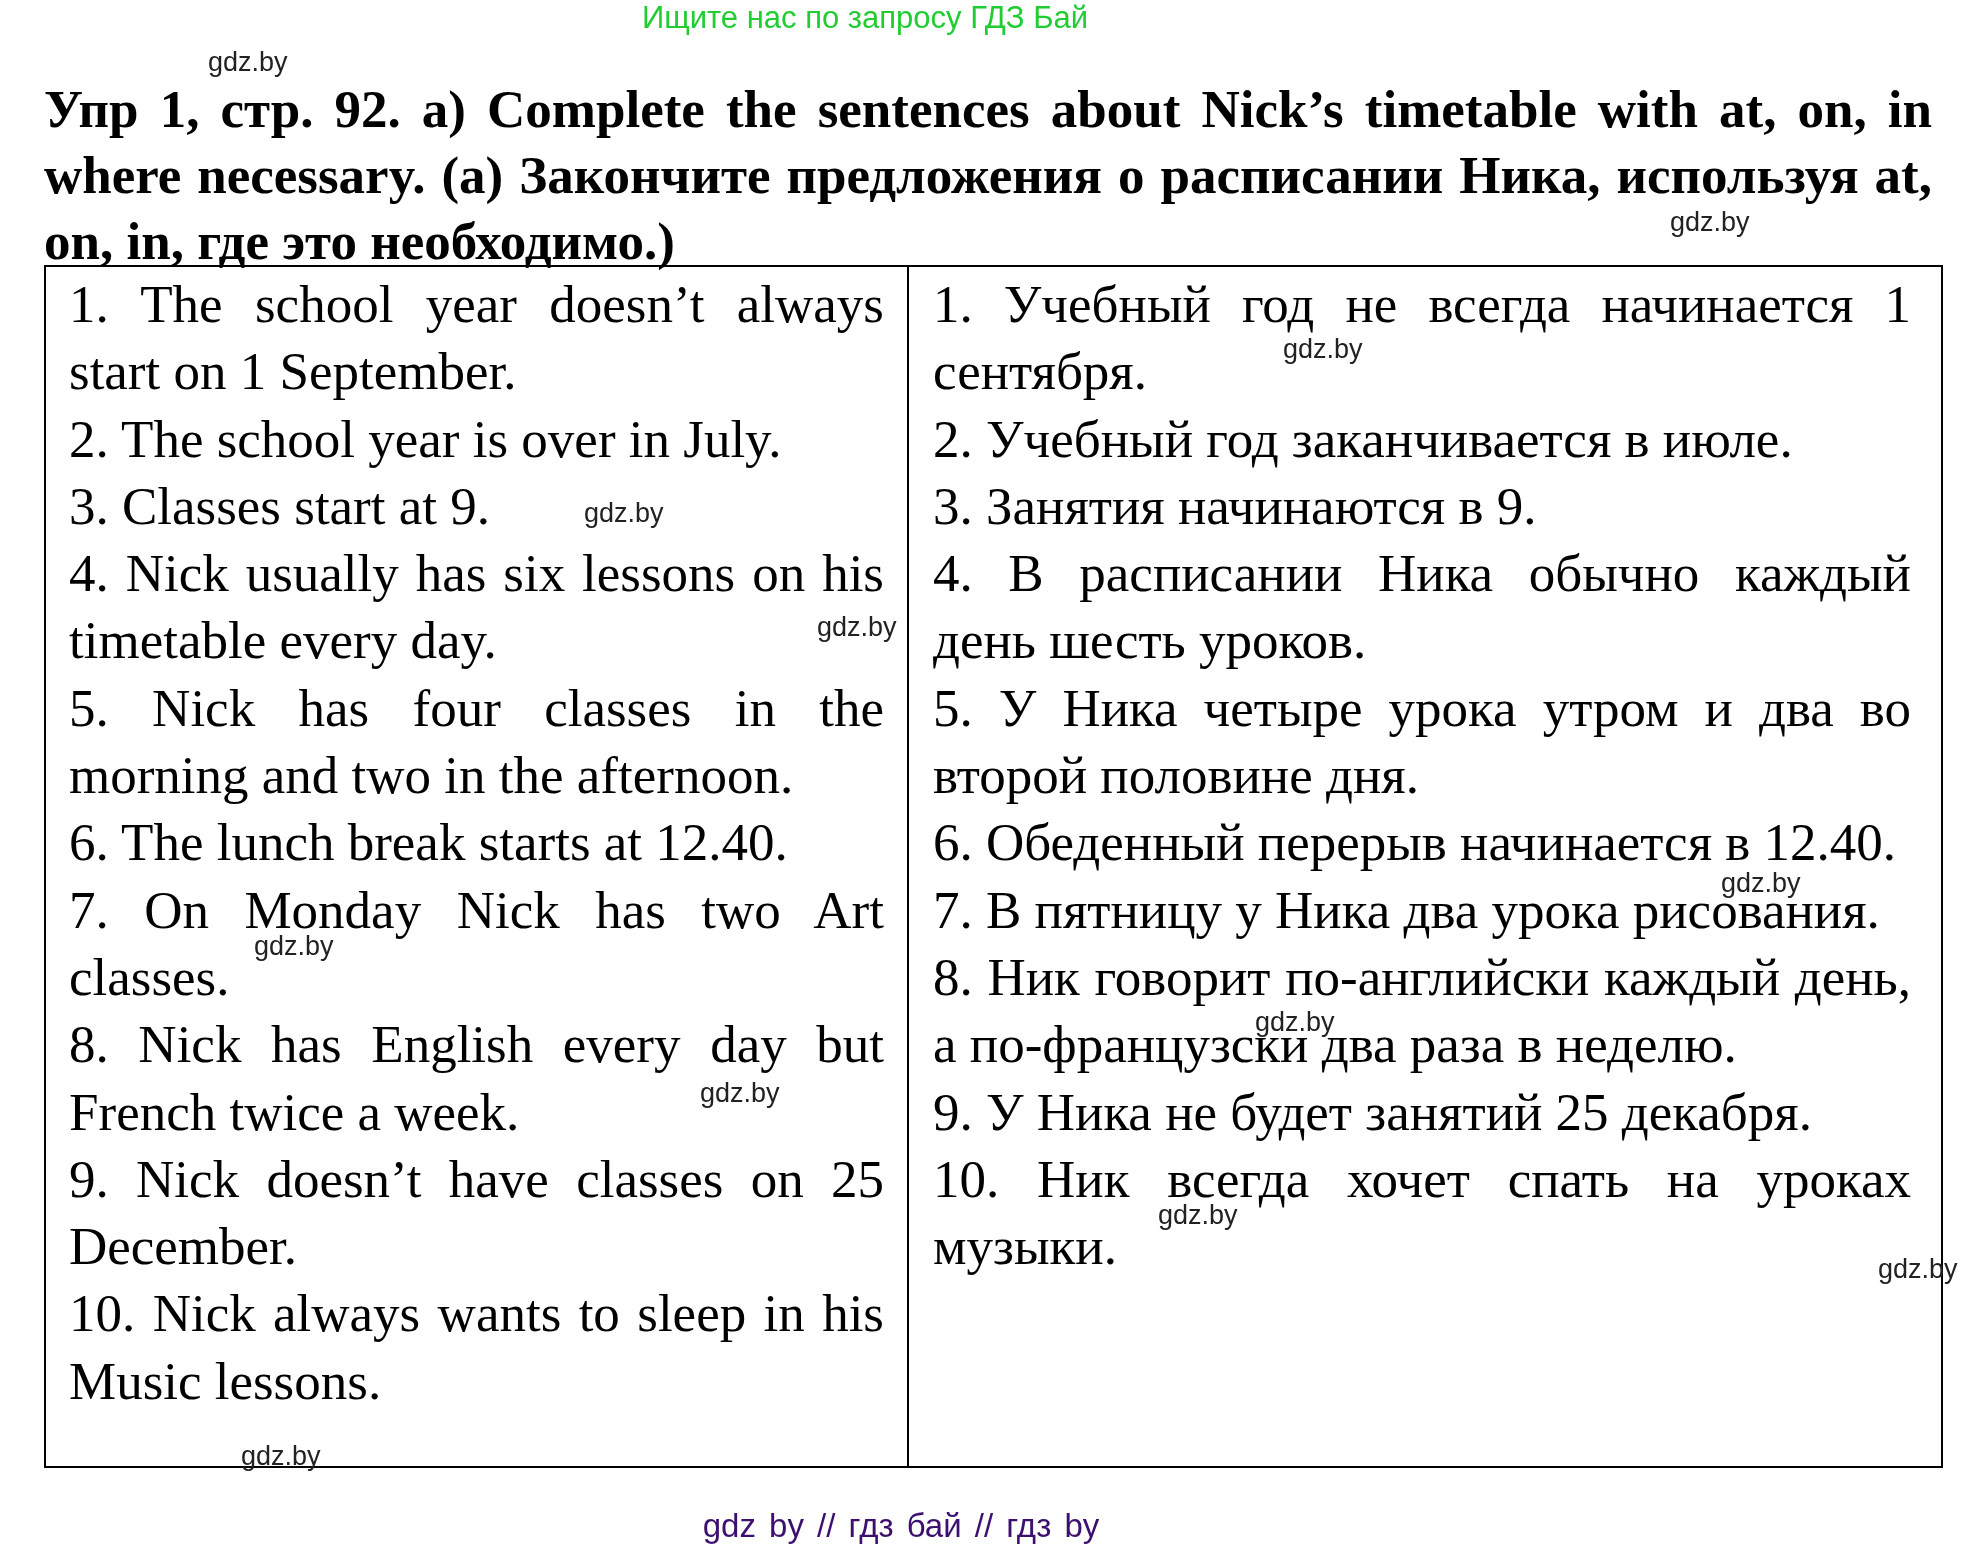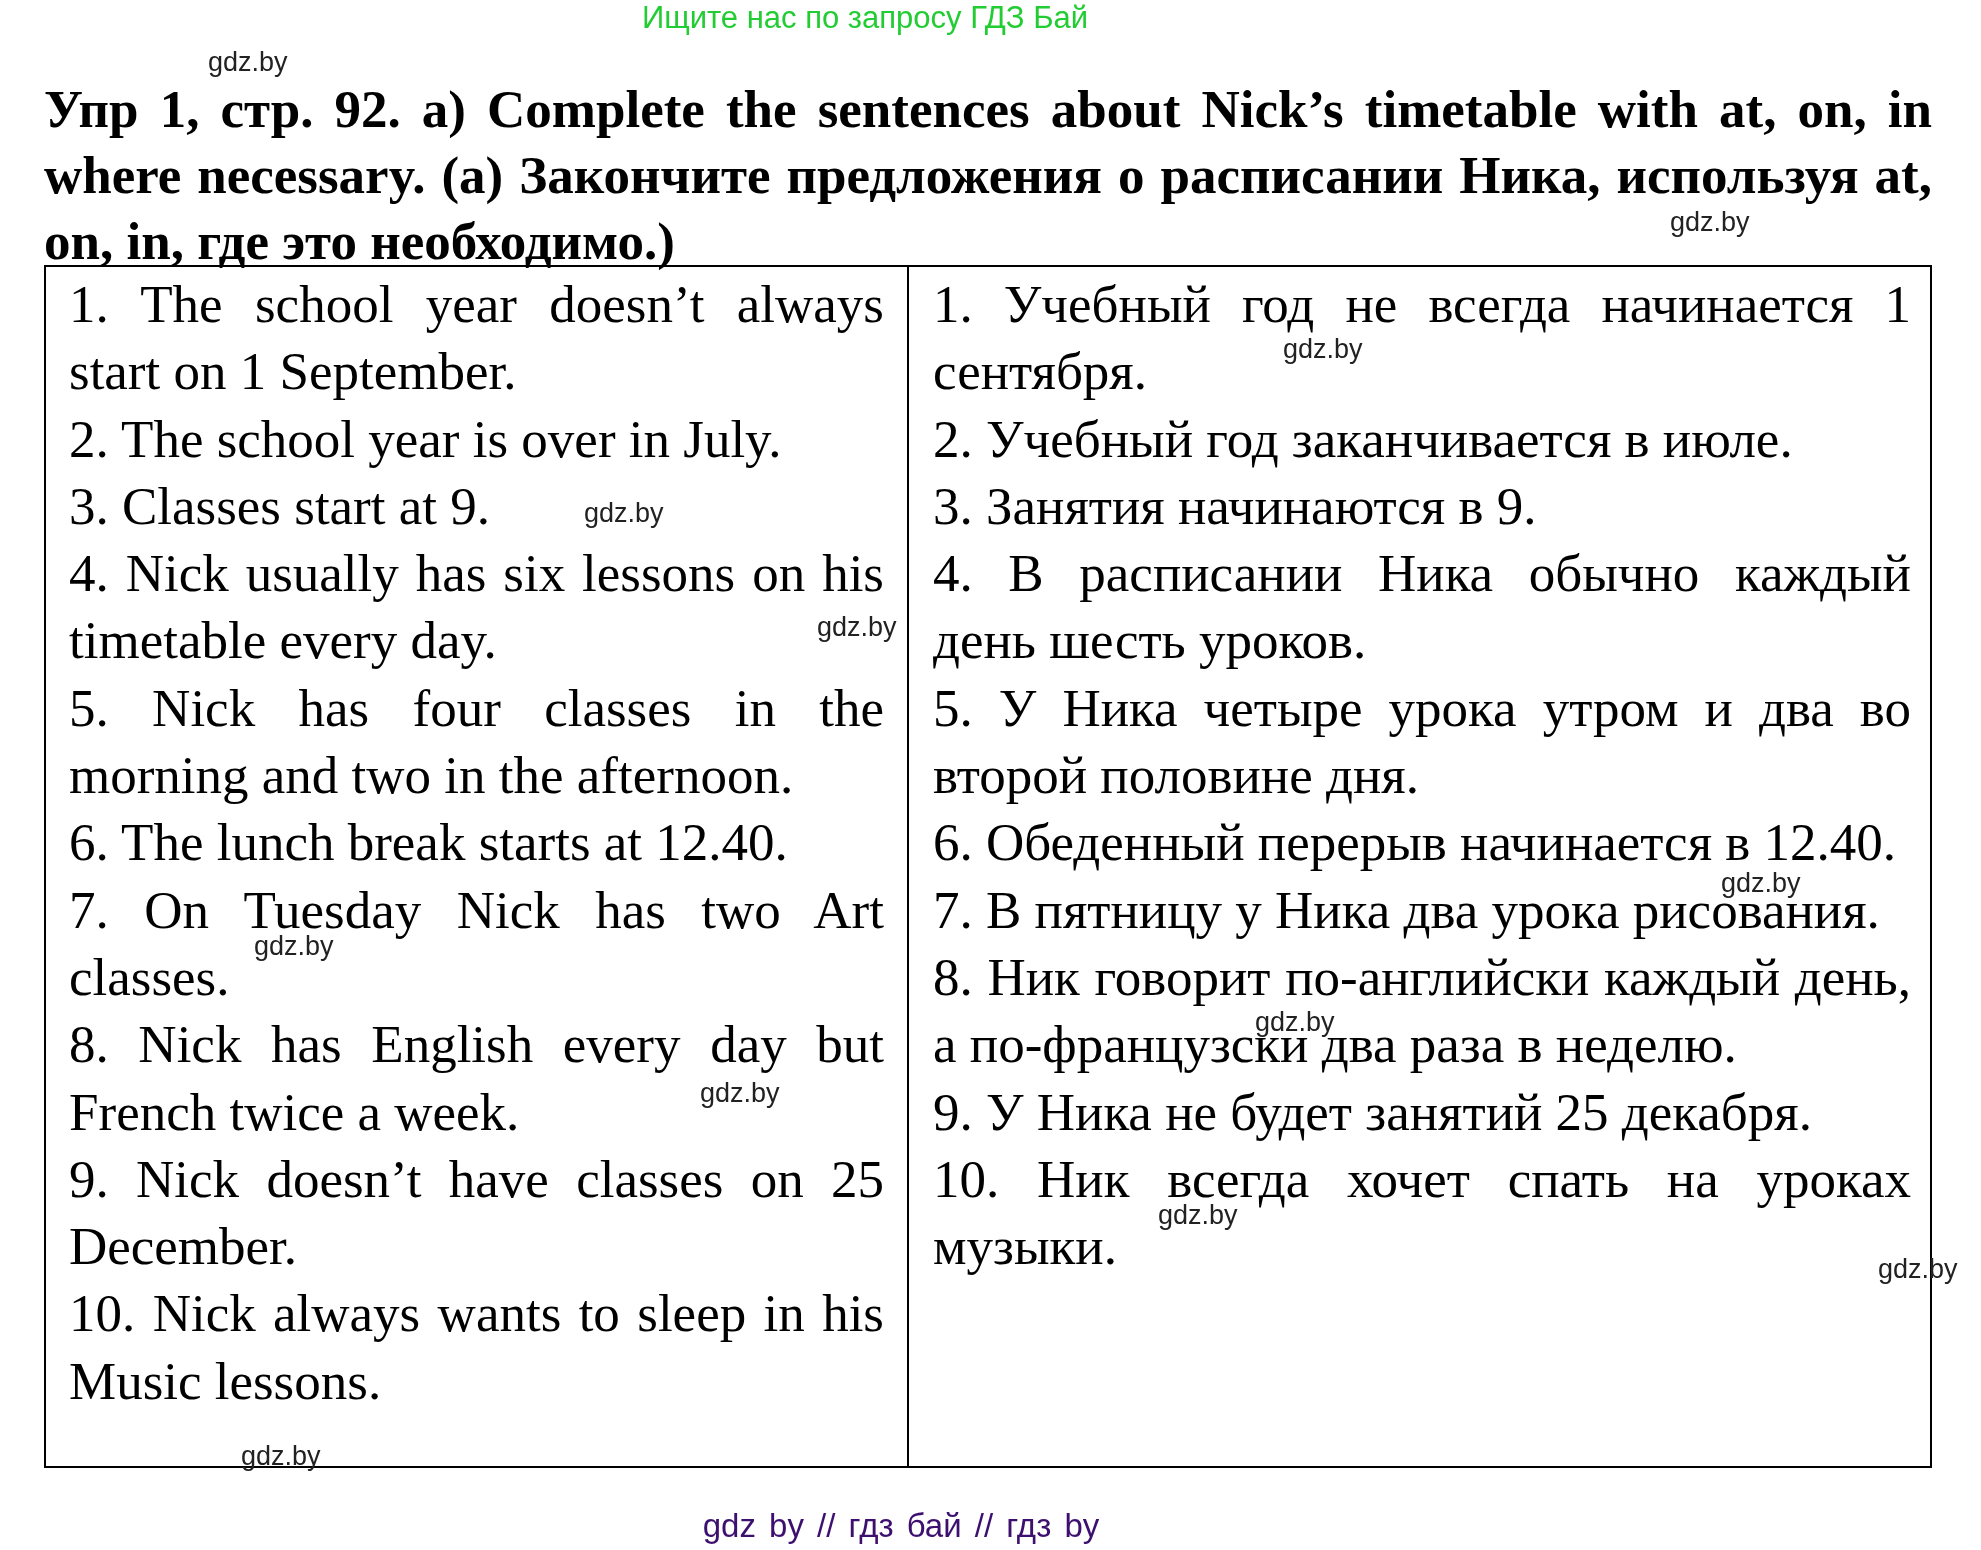--- a/index.html
+++ b/index.html
@@ -3,21 +3,21 @@
 <meta charset="utf-8">
 <style>
   html, body { margin:0; padding:0; background:#ffffff; }
   body { width:1981px; height:1550px; position:relative; overflow:hidden; }
   .top-banner { position:absolute; top:0; left:0; width:1730px; text-align:center;
     font-family:"Liberation Sans", sans-serif; font-size:31px; color:#22cc33; line-height:36px; }
   .title { position:absolute; left:44px; top:76px; width:1888px;
     font-family:"Liberation Serif", serif; font-weight:bold; font-size:53px; line-height:66px;
     color:#000; text-align:justify; text-align-last:left; }
   .table { position:absolute; left:44px; top:265px; width:1884px; height:1199px;
-    border:2.5px solid #000; box-sizing:content-box; }
+    border:2.5px solid #000; box-sizing:content-box;padding-left:11px; }
   .divider { position:absolute; left:861px; top:0; width:2px; height:100%; background:#000; }
   .col { position:absolute; top:4px; font-family:"Liberation Serif", serif; font-size:53px;
     line-height:67.3px; color:#000; text-align:justify; }
   .col p { margin:0; }
   .col-left { left:23px; width:815px; }
   .col-right { left:887px; width:978px; }
   .wm { position:absolute; font-family:"Liberation Sans", sans-serif; font-size:27px; color:#222;
     line-height:30px; white-space:nowrap; }
   .footer { position:absolute; top:1506px; left:0; width:1802px; text-align:center;
     font-family:"Liberation Sans", sans-serif; font-size:33px; color:#3d1070; line-height:40px; word-spacing:4px; }
@@ -35,21 +35,21 @@
 
 <div class="table">
   <div class="divider"></div>
   <div class="col col-left">
     <p>1. The school year doesn’t always start on 1 September.</p>
     <p>2. The school year is over in July.</p>
     <p>3. Classes start at 9.</p>
     <p>4. Nick usually has six lessons on his timetable every day.</p>
     <p>5. Nick has four classes in the morning and two in the afternoon.</p>
     <p>6. The lunch break starts at 12.40.</p>
-    <p>7. On Tuesday Nick has two Art classes.</p>
+    <p>7. On Monday Nick has two Art classes.</p>
     <p>8. Nick has English every day but French twice a week.</p>
     <p>9. Nick doesn’t have classes on 25 December.</p>
     <p>10. Nick always wants to sleep in his Music lessons.</p>
   </div>
   <div class="col col-right">
     <p>1. Учебный год не всегда начинается 1 сентября.</p>
     <p>2. Учебный год заканчивается в июле.</p>
     <p>3. Занятия начинаются в 9.</p>
     <p>4. В расписании Ника обычно каждый день шесть уроков.</p>
     <p>5. У Ника четыре урока утром и два во второй половине дня.</p>

